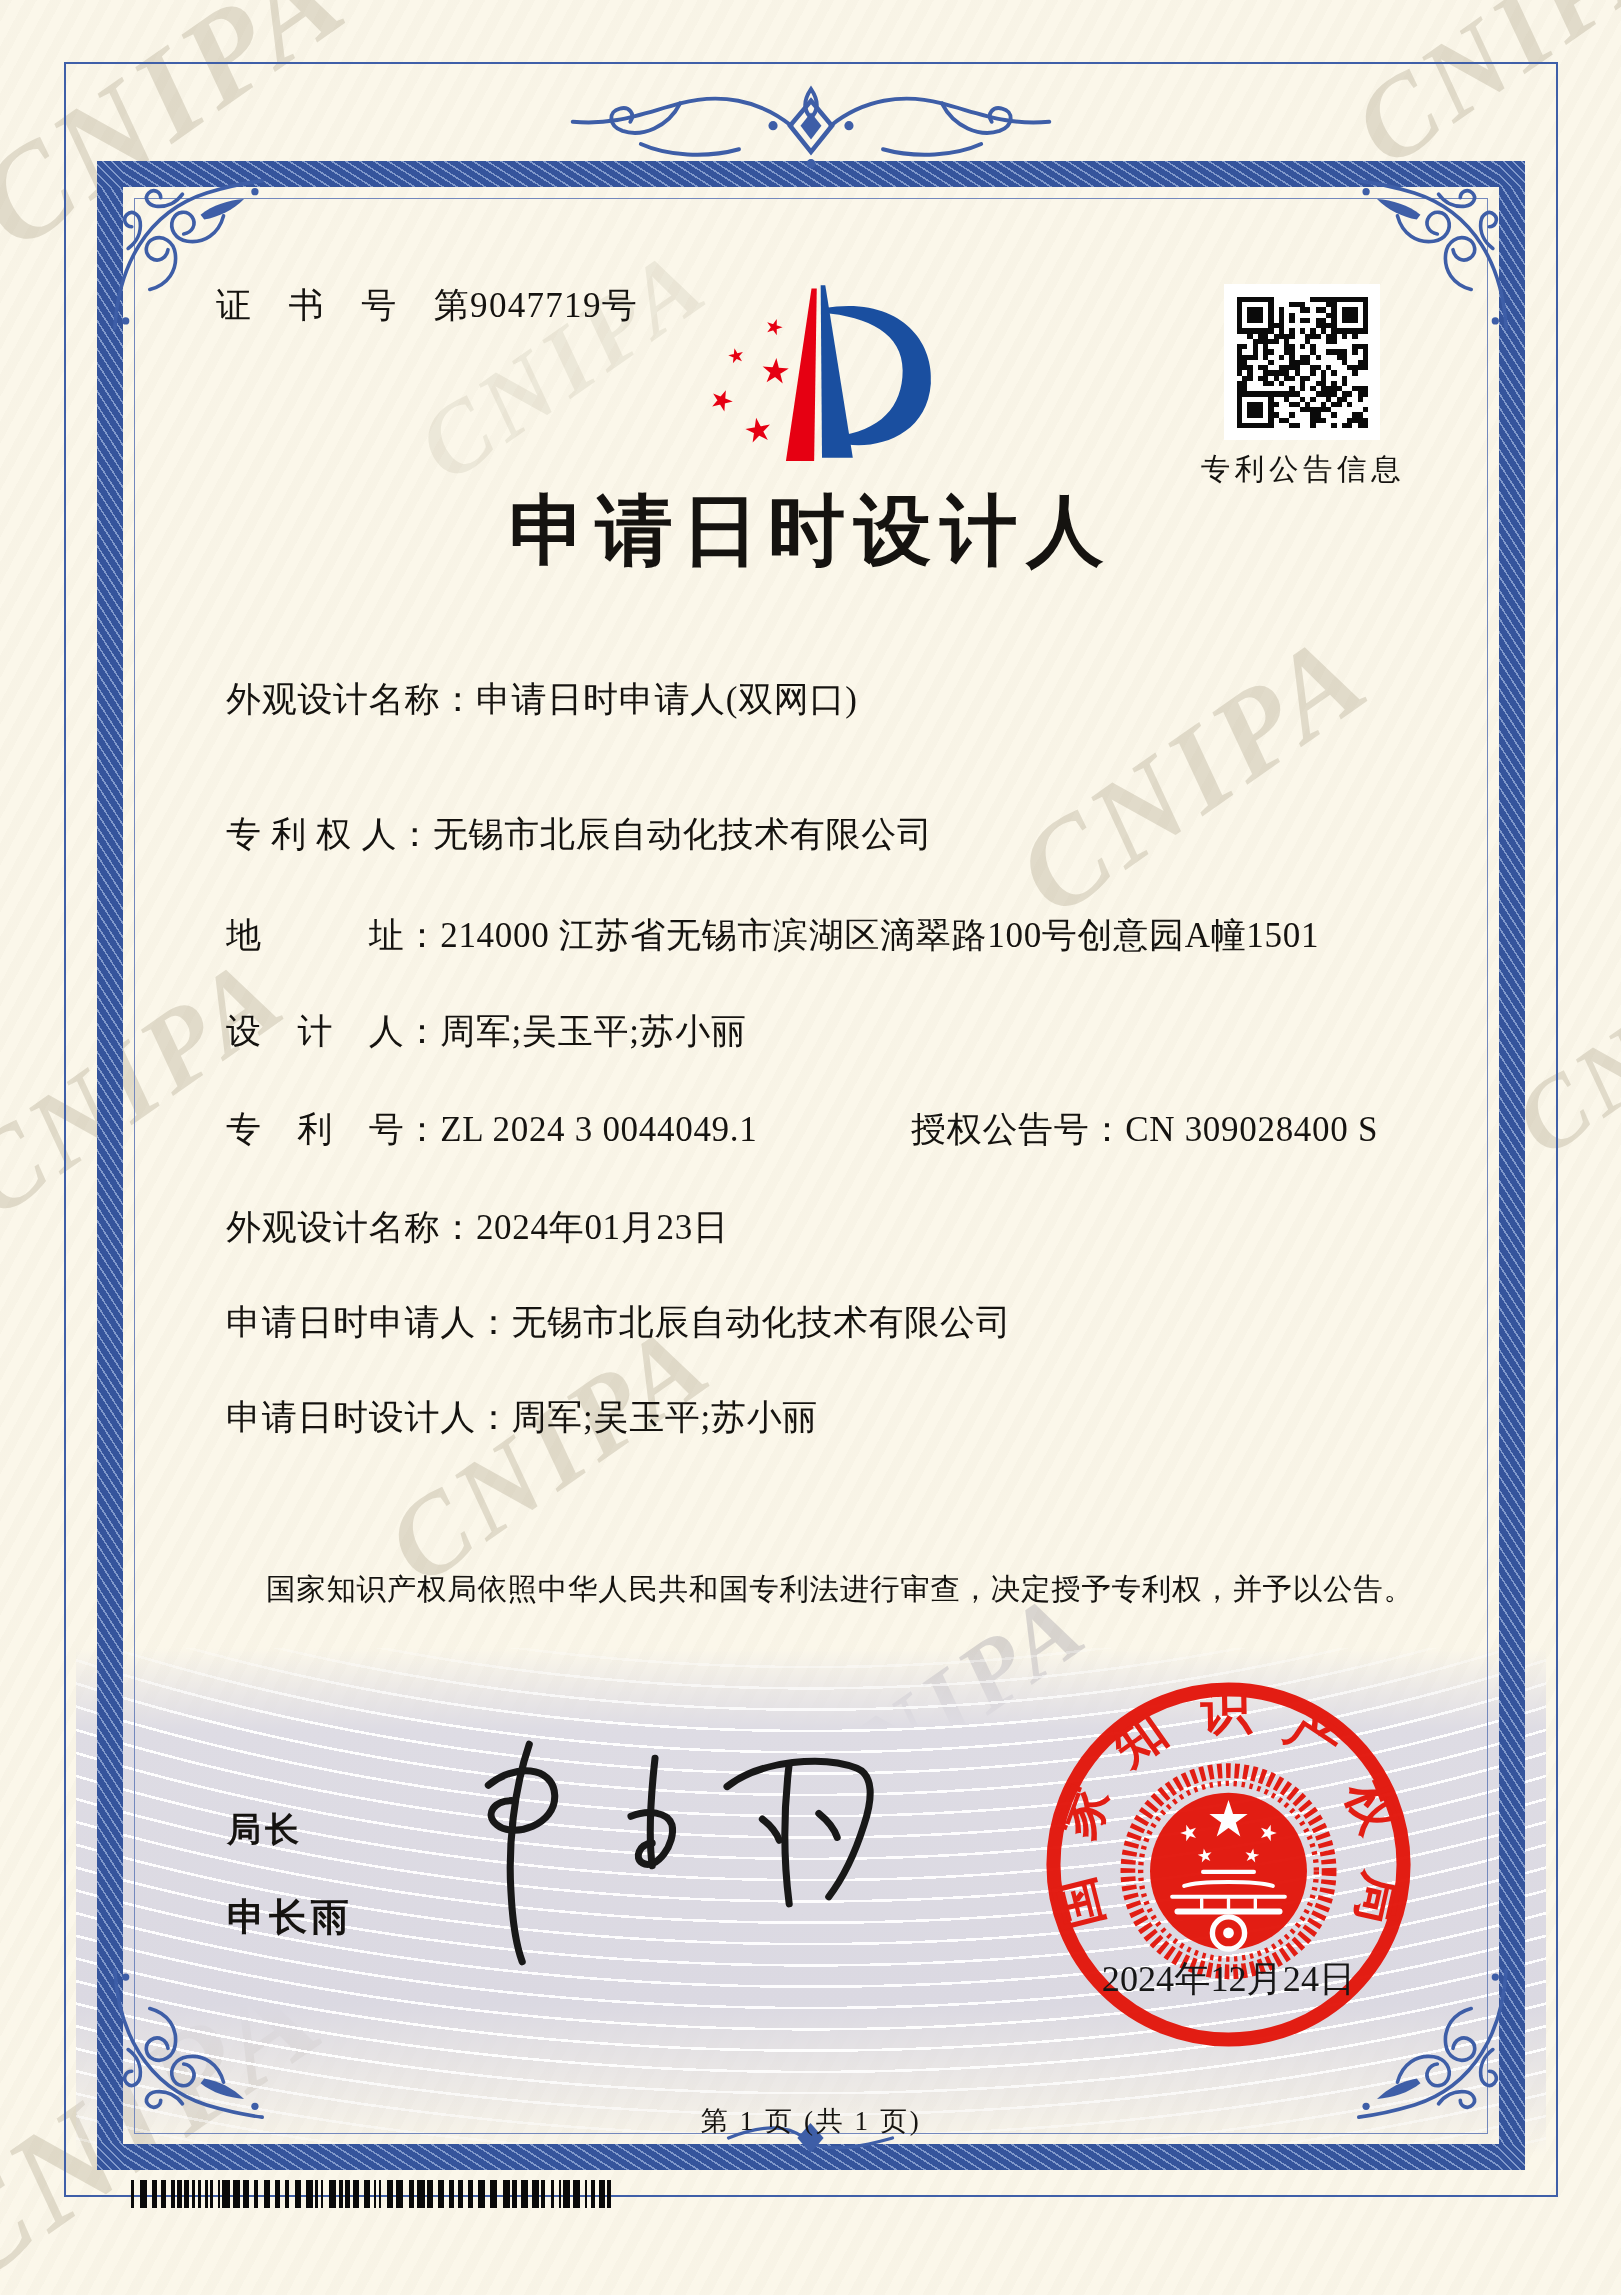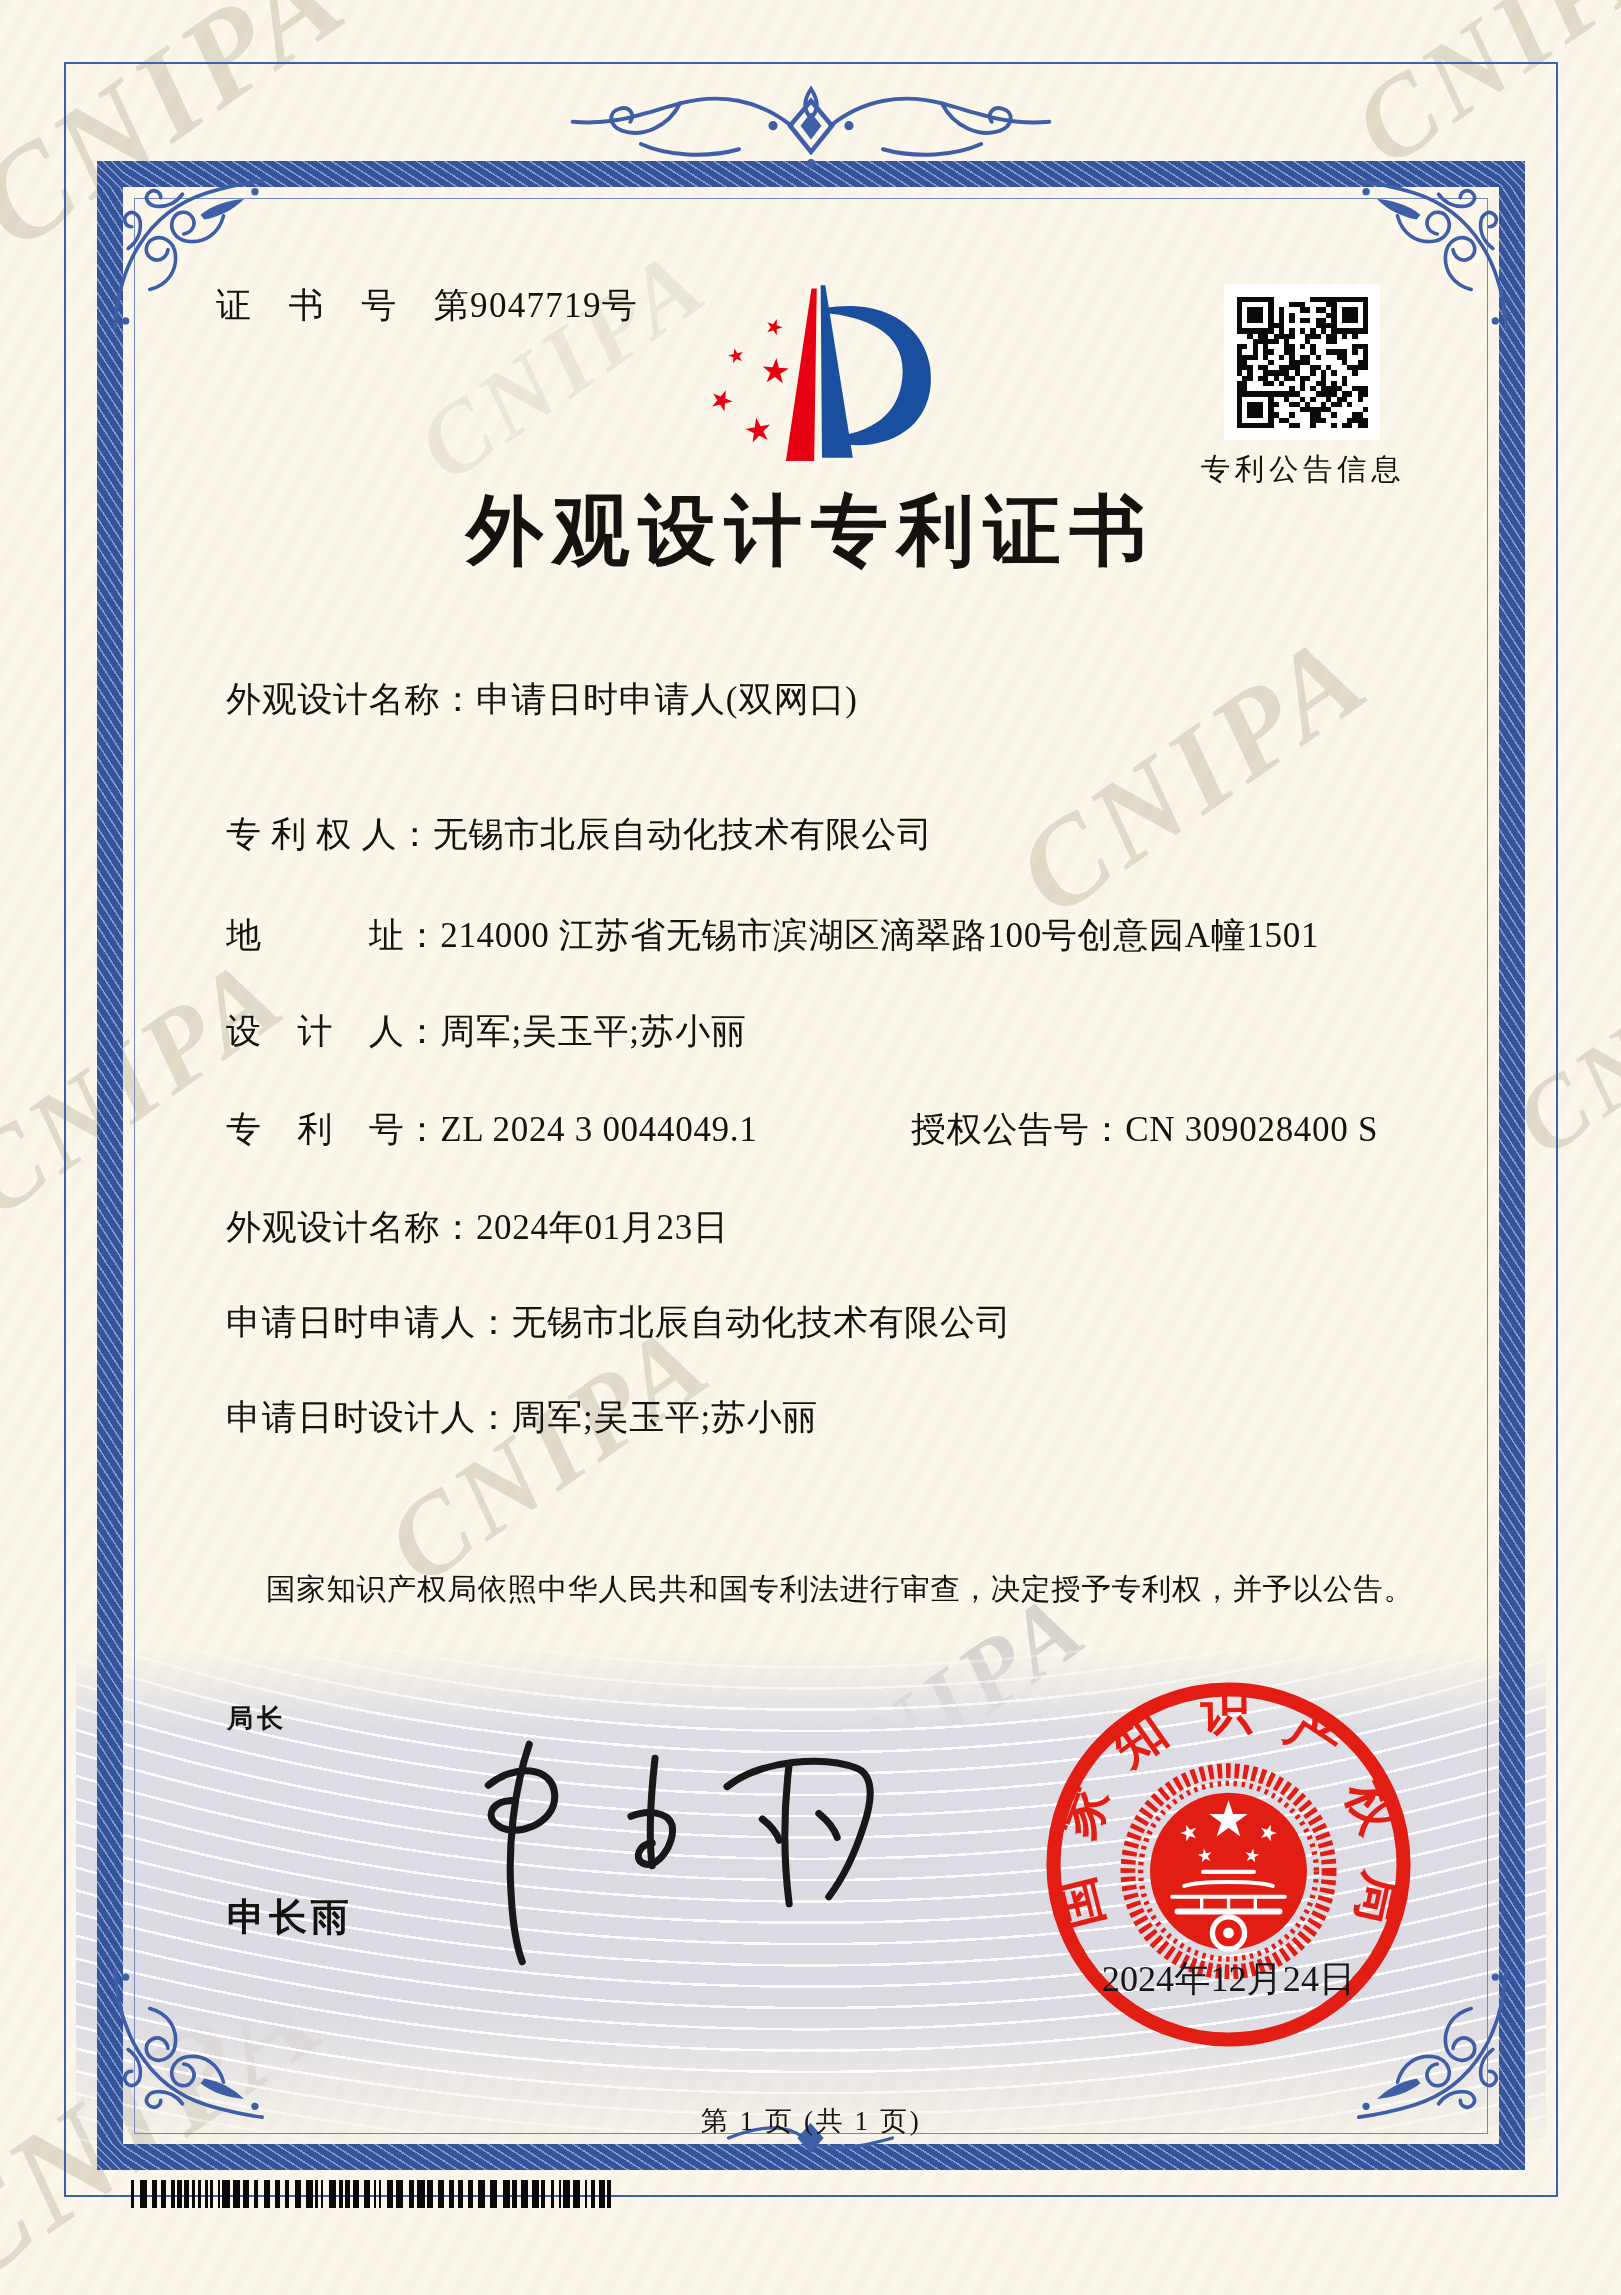--- a/index.html
+++ b/index.html
@@ -51,21 +51,21 @@
     font-size:77px;font-weight:bold;letter-spacing:9.2px;}
   
   .row{position:absolute;left:226px;width:1304px;font-size:35px;letter-spacing:0.7px;white-space:nowrap;}
   .row .col2{position:absolute;left:685px;top:0;}
   .lbl,.val{display:inline;}
   
   .legal{position:absolute;left:206px;top:1565px;width:1245px;font-size:29.5px;line-height:48px;letter-spacing:0.7px;}
   .legal .l1{text-indent:60px;white-space:nowrap;}
   .legal .l2{white-space:nowrap;}
   
-  .sig-title{position:absolute;left:227px;top:1701px;font-size:26px;font-weight:bold;letter-spacing:3.9px;
+  .sig-title{position:absolute;left:227px;top:1807px;font-size:34px;font-weight:bold;letter-spacing:3.9px;
     font-family:Liberation Serif, serif;}
   .sig-name{position:absolute;left:227px;top:1892px;font-size:38px;font-weight:bold;letter-spacing:3.9px;
     font-family:"Liberation Sans","DejaVu Sans",sans-serif;}
   .signature{position:absolute;left:429px;top:1740px;width:452px;height:226px;}
   
   .seal{position:absolute;left:1034px;top:1670px;width:389px;height:389px;opacity:.97;}
   
   .page-no{position:absolute;left:0;top:2103px;width:100%;text-align:center;font-size:27px;letter-spacing:2.6px;}
   .barcode{position:absolute;left:131px;top:2180px;width:488px;height:27.5px;font-size:0;line-height:0;}
   .barcode i{display:inline-block;height:27.5px;background:#090909;}
@@ -419,21 +419,21 @@
         <rect x="19" y="1" width="5" height="5" fill="#fff"></rect>
         <rect x="20" y="2" width="3" height="3"></rect>
         <rect x="0" y="18" width="7" height="7"></rect>
         <rect x="1" y="19" width="5" height="5" fill="#fff"></rect>
         <rect x="2" y="20" width="3" height="3"></rect>
       </g>
     </svg>
 </div>
 <div class="qr-caption">专利公告信息</div>
 
-<div class="doc-title">外观设计专利证书</div>
+<div class="doc-title">申请日时设计人</div>
 
 <div class="row" style="top:676px;">
   <span class="lbl">外观设计名称：</span><span class="val">申请日时申请人(双网口)</span>
 </div>
 <div class="row" style="top:811px;">
   <span class="lbl">专 利 权 人：</span><span class="val">无锡市北辰自动化技术有限公司</span>
 </div>
 <div class="row" style="top:912px;">
   <span class="lbl">地　　　址：</span><span class="val">214000 江苏省无锡市滨湖区滴翠路100号创意园A幢1501</span>
 </div>

